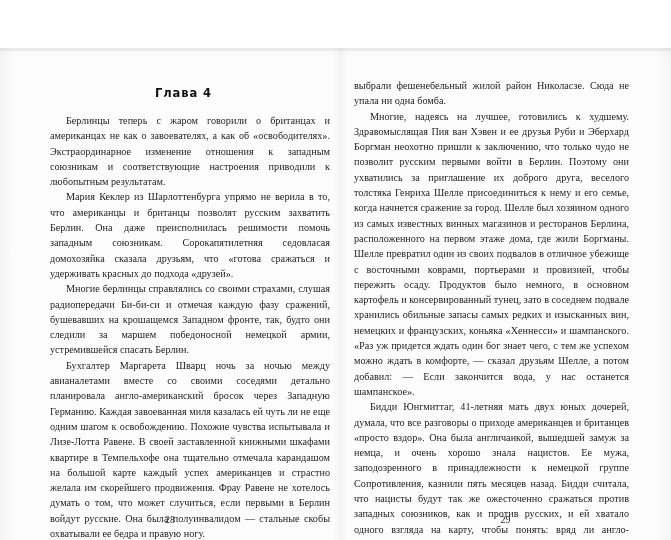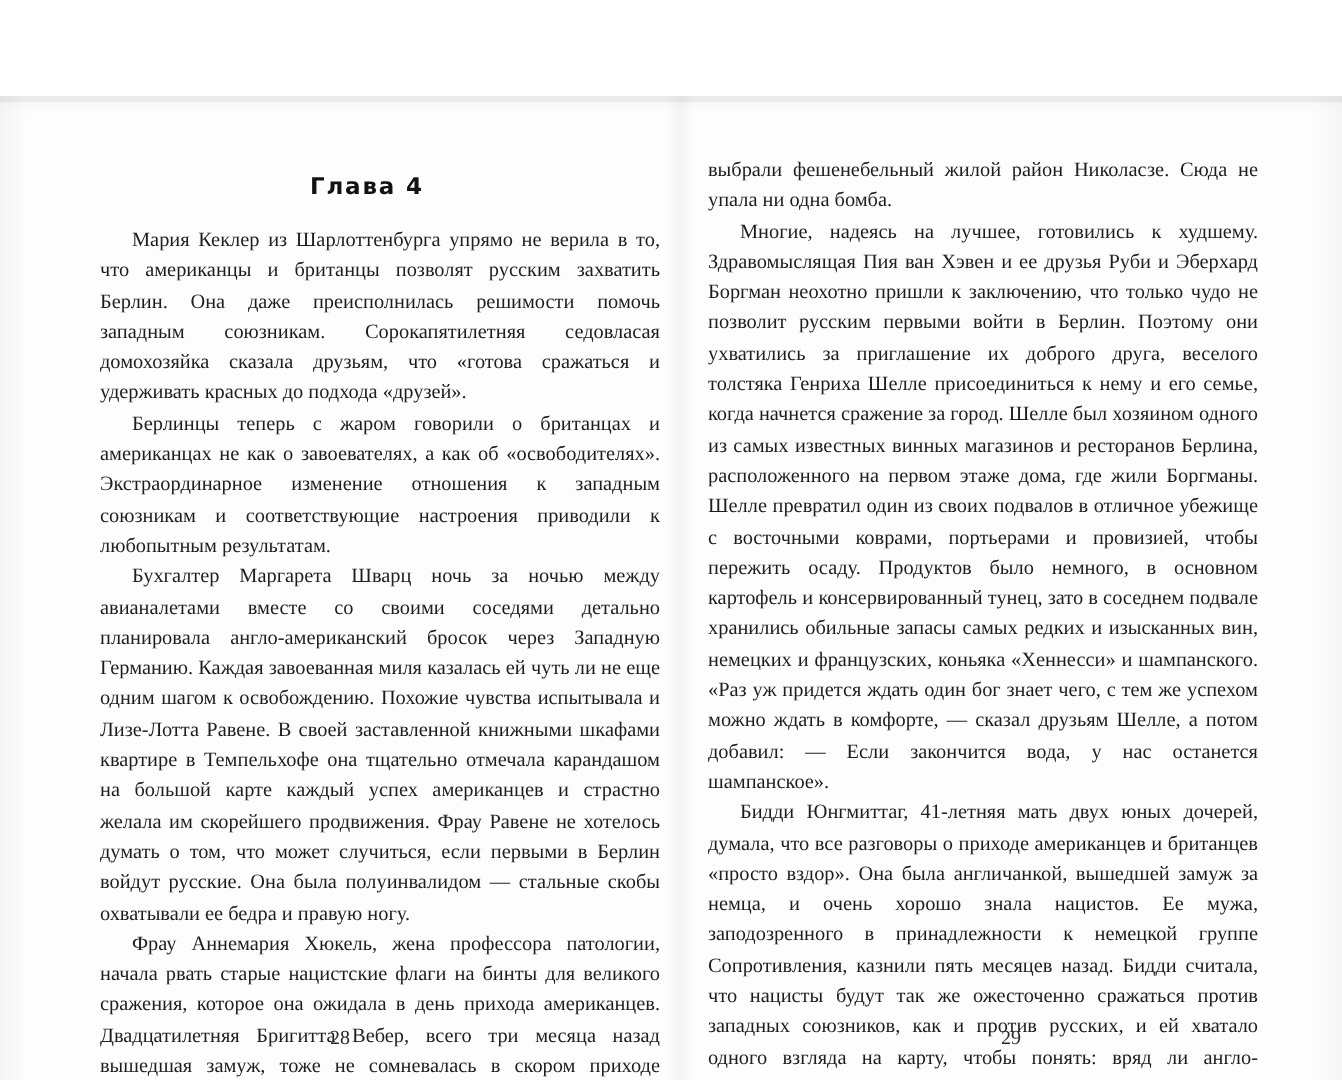--- a/index.html
+++ b/index.html
@@ -126,22 +126,23 @@
 
 <div class="scan-page">
 
   <div class="spread">
 
     <div class="book-page page-left">
 
       <div class="chapter-heading">Глава 4</div>
 
       <div class="body-text">
+        <p>Берлинцы теперь с жаром говорили о британцах и американцах не как о завоевателях, а как об «освободителях». Экстраординарное изменение отношения к западным союзникам и соответствующие настроения приводили к любопытным результатам.</p>
         <p>Мария Кеклер из Шарлоттенбурга упрямо не верила в то, что американцы и британцы позволят русским захватить Берлин. Она даже преисполнилась решимости помочь западным союзникам. Сорокапятилетняя седовласая домохозяйка сказала друзьям, что «готова сражаться и удерживать красных до подхода «друзей».</p>
-        <p>Берлинцы теперь с жаром говорили о британцах и американцах не как о завоевателях, а как об «освободителях». Экстраординарное изменение отношения к западным союзникам и соответствующие настроения приводили к любопытным результатам.</p>
+        <p>Многие берлинцы справлялись со своими страхами, слушая радиопередачи Би-би-си и отмечая каждую фазу сражений, бушевавших на крошащемся Западном фронте, так, будто они следили за маршем победоносной немецкой армии, устремившейся спасать Берлин.</p>
         <p>Бухгалтер Маргарета Шварц ночь за ночью между авианалетами вместе со своими соседями детально планировала англо-американский бросок через Западную Германию. Каждая завоеванная миля казалась ей чуть ли не еще одним шагом к освобождению. Похожие чувства испытывала и Лизе-Лотта Равене. В своей заставленной книжными шкафами квартире в Темпельхофе она тщательно отмечала карандашом на большой карте каждый успех американцев и страстно желала им скорейшего продвижения. Фрау Равене не хотелось думать о том, что может случиться, если первыми в Берлин войдут русские. Она была полуинвалидом — стальные скобы охватывали ее бедра и правую ногу.</p>
         <p>Фрау Аннемария Хюкель, жена профессора патологии, начала рвать старые нацистские флаги на бинты для великого сражения, которое она ожидала в день прихода американцев. Двадцатилетняя Бригитта Вебер, всего три месяца назад вышедшая замуж, тоже не сомневалась в скором приходе американцев и думала, что точно знает, где они захотят разместиться. Как слышала Бригитта, американцы любят комфорт и красивые вещи. Разумеется, они тщательно</p>
       </div>
 
       <div class="page-number">28</div>
     </div>
 
     <div class="book-page page-right">
 
       <div class="body-text flow-top">

